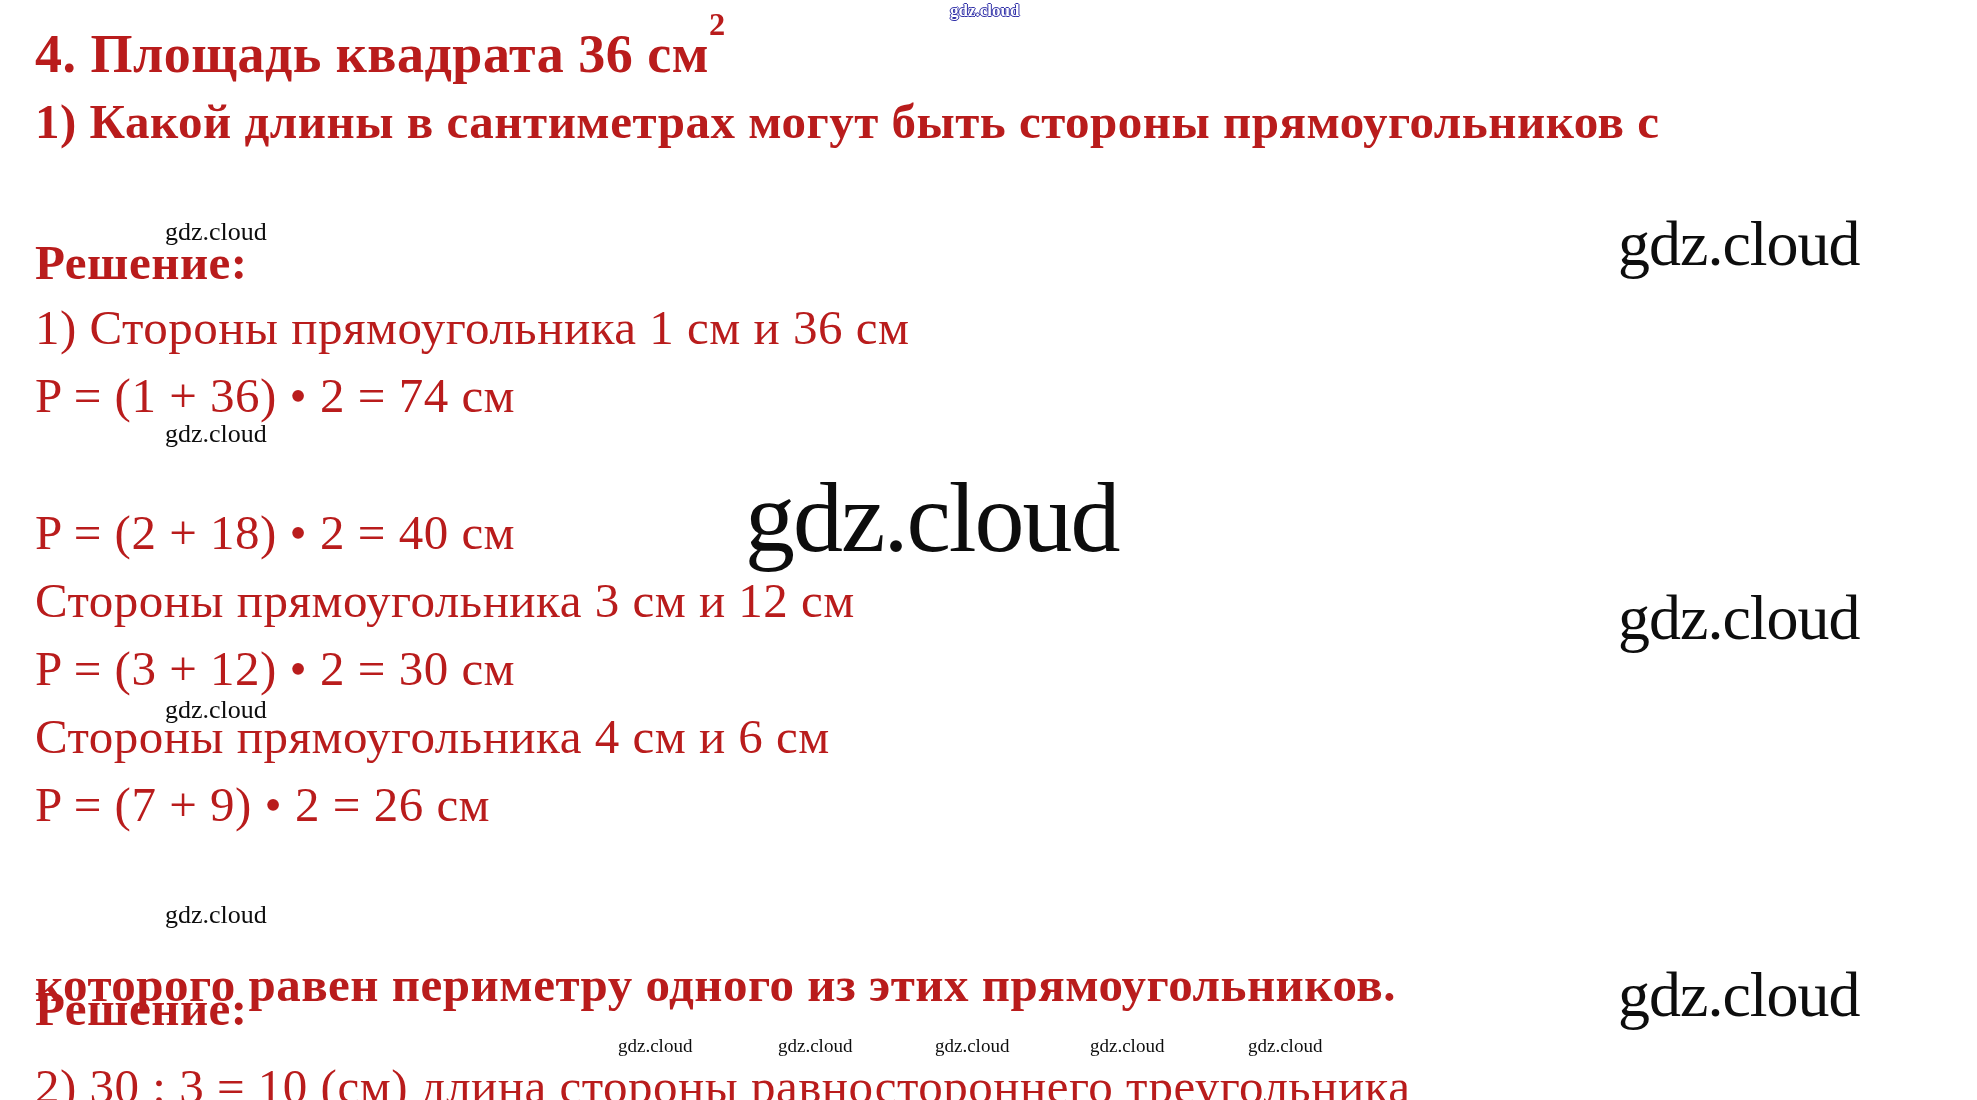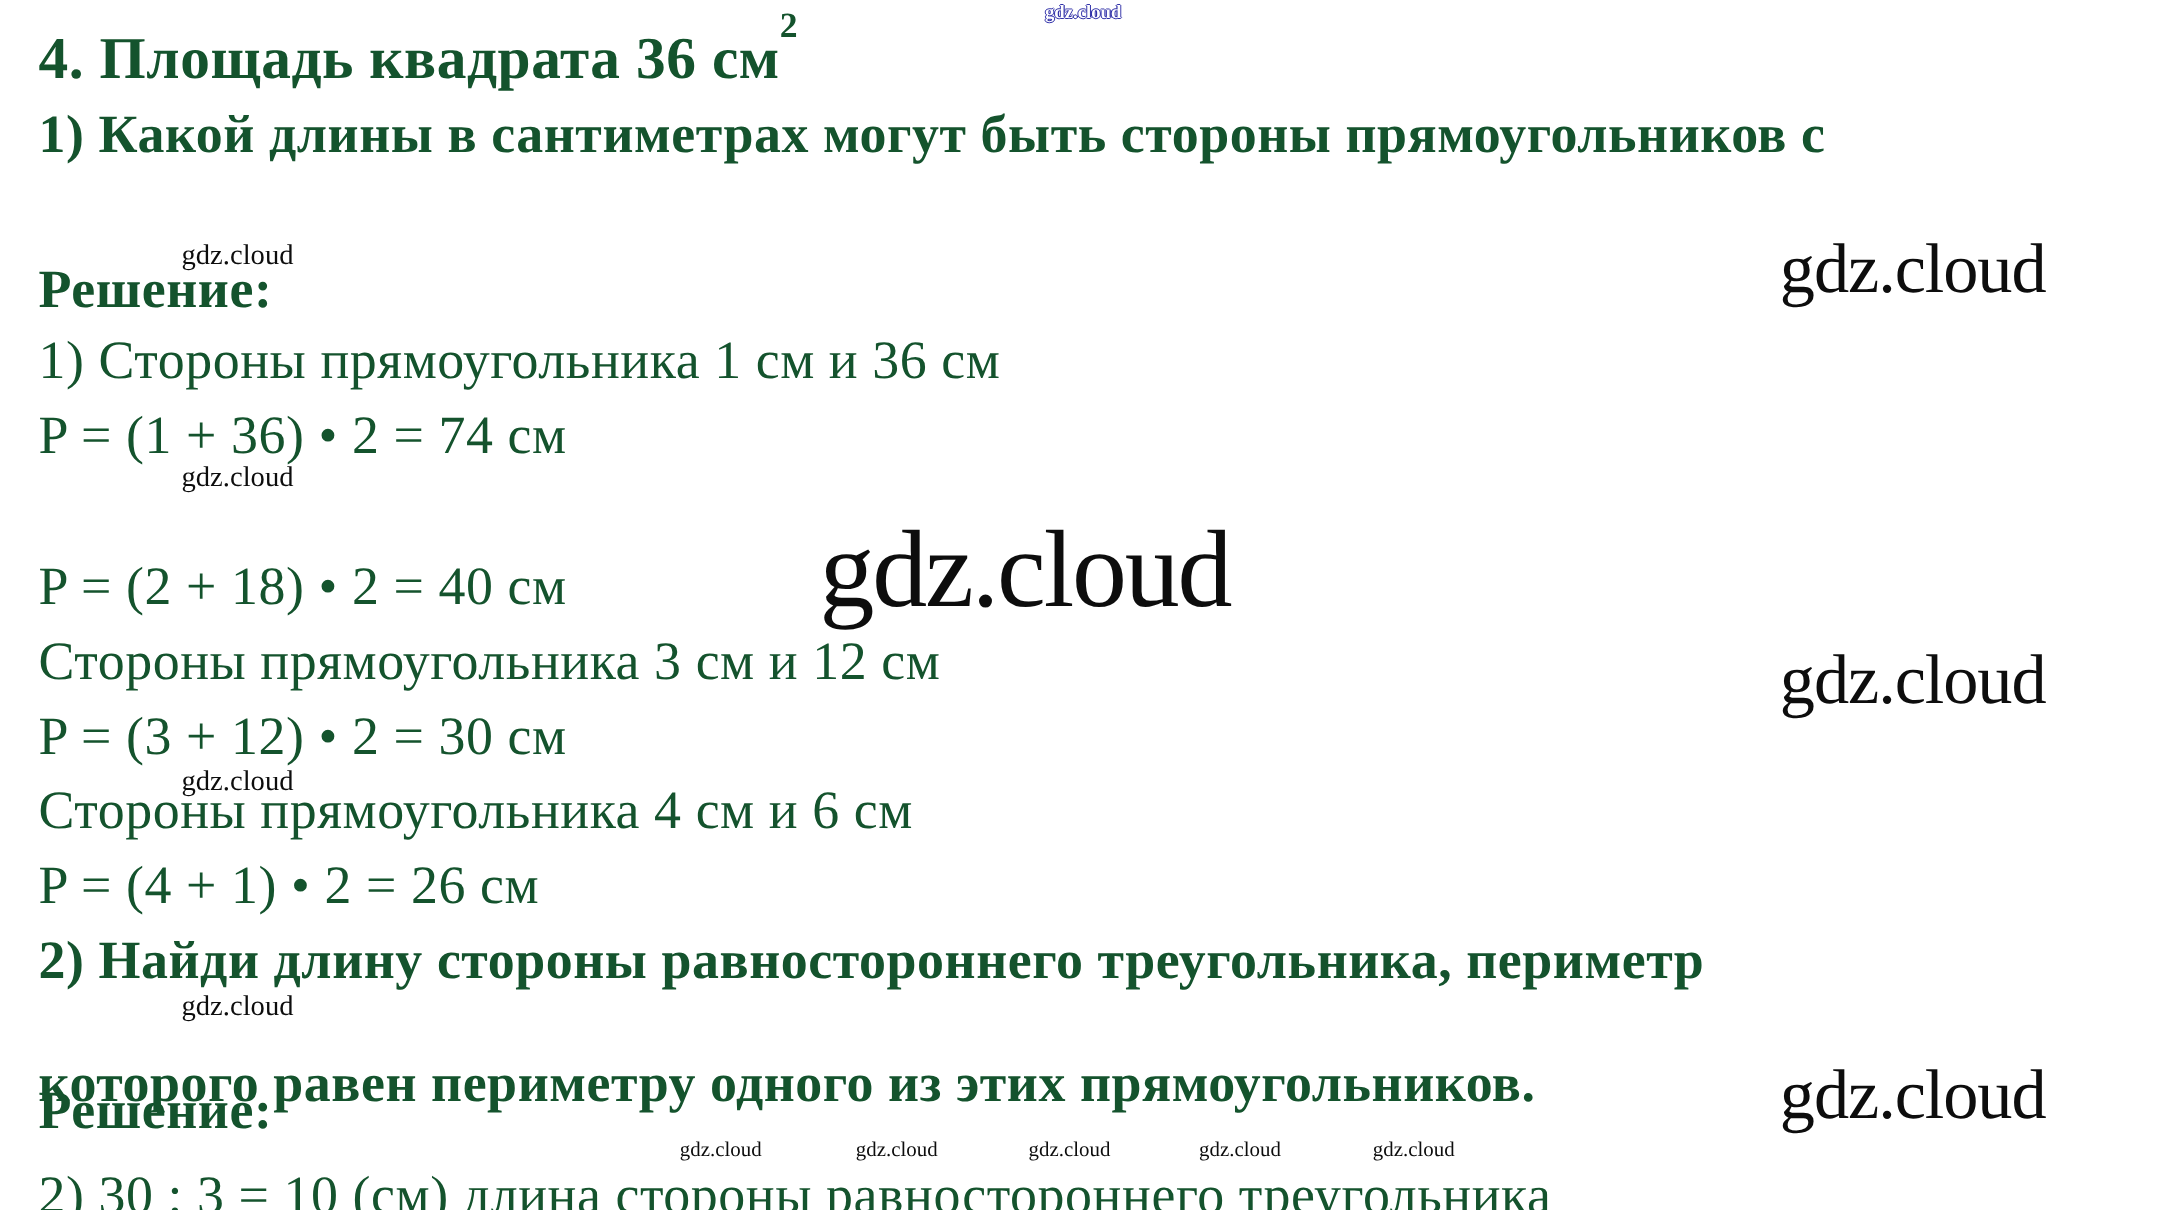--- a/index.html
+++ b/index.html
@@ -8,21 +8,21 @@
     background: #ffffff;
     position: relative;
     overflow: hidden;
     font-family: "Liberation Serif", serif;
   }
   .page { position: absolute; inset: 0; }
   .line {
     position: absolute;
     left: 35px;
     white-space: nowrap;
-    color: #14532d;
+    color: #b91c1c;
     font-size: 49px;
     line-height: 1;
     letter-spacing: 0.5px;
   }
   .bold { font-weight: bold; }
   .title-line { font-size: 54px; }
   .title-line sup {
     font-size: 0.60em;
     position: relative;
     top: -0.55em;
@@ -58,23 +58,22 @@
   <div class="line bold" style="top:97px">1) Какой длины в сантиметрах могут быть стороны прямоугольников с</div>
 
   <div class="line bold" style="top:238px">Решение:</div>
 
   <div class="line" style="top:303px">1) Стороны прямоугольника 1 см и 36 см</div>
   <div class="line" style="top:371px">P = (1 + 36) • 2 = 74 см</div>
   <div class="line" style="top:508px">P = (2 + 18) • 2 = 40 см</div>
   <div class="line" style="top:576px">Стороны прямоугольника 3 см и 12 см</div>
   <div class="line" style="top:644px">P = (3 + 12) • 2 = 30 см</div>
   <div class="line" style="top:712px">Стороны прямоугольника 4 см и 6 см</div>
-  <div class="line" style="top:780px">P = (4 + 1) • 2 = 26 см</div>
+  <div class="line" style="top:780px">P = (7 + 9) • 2 = 26 см</div>
 
-  <div class="line bold" style="top:848px">2) Найди длину стороны равностороннего треугольника, периметр</div>
   <div class="line bold" style="top:960px">которого равен периметру одного из этих прямоугольников.</div>
 
   <div class="line bold" style="top:984px">Решение:</div>
 
   <div class="line" style="top:1062px">2) 30 : 3 = 10 (см) длина стороны равностороннего треугольника</div>
 
   <div class="wm wm-blue" style="left:950px;  top:2px">gdz.cloud</div>
 
   <div class="wm wm-small" style="left:165px;  top:219px">gdz.cloud</div>
   <div class="wm wm-small" style="left:165px;  top:421px">gdz.cloud</div>

